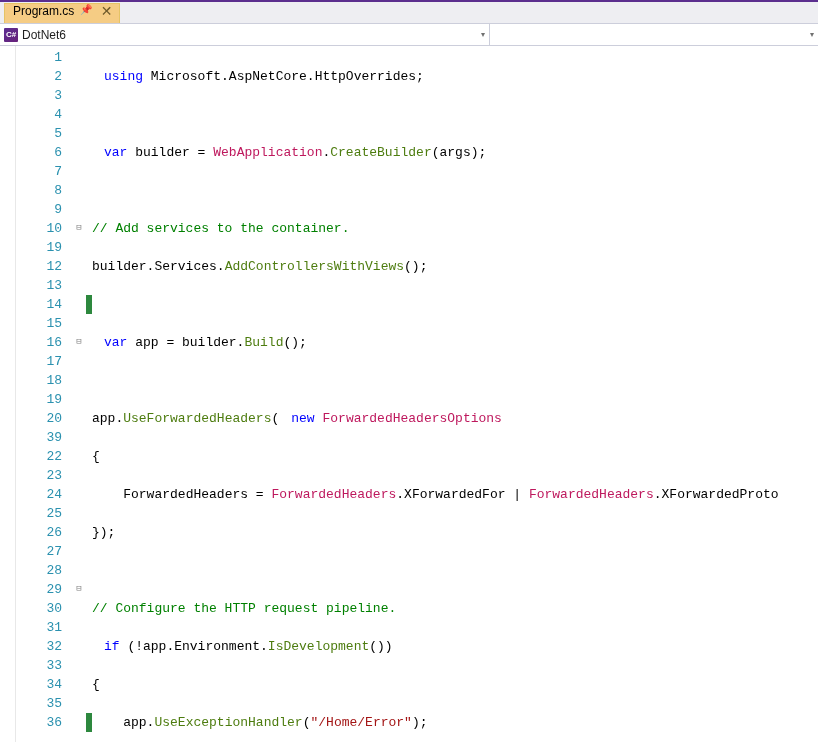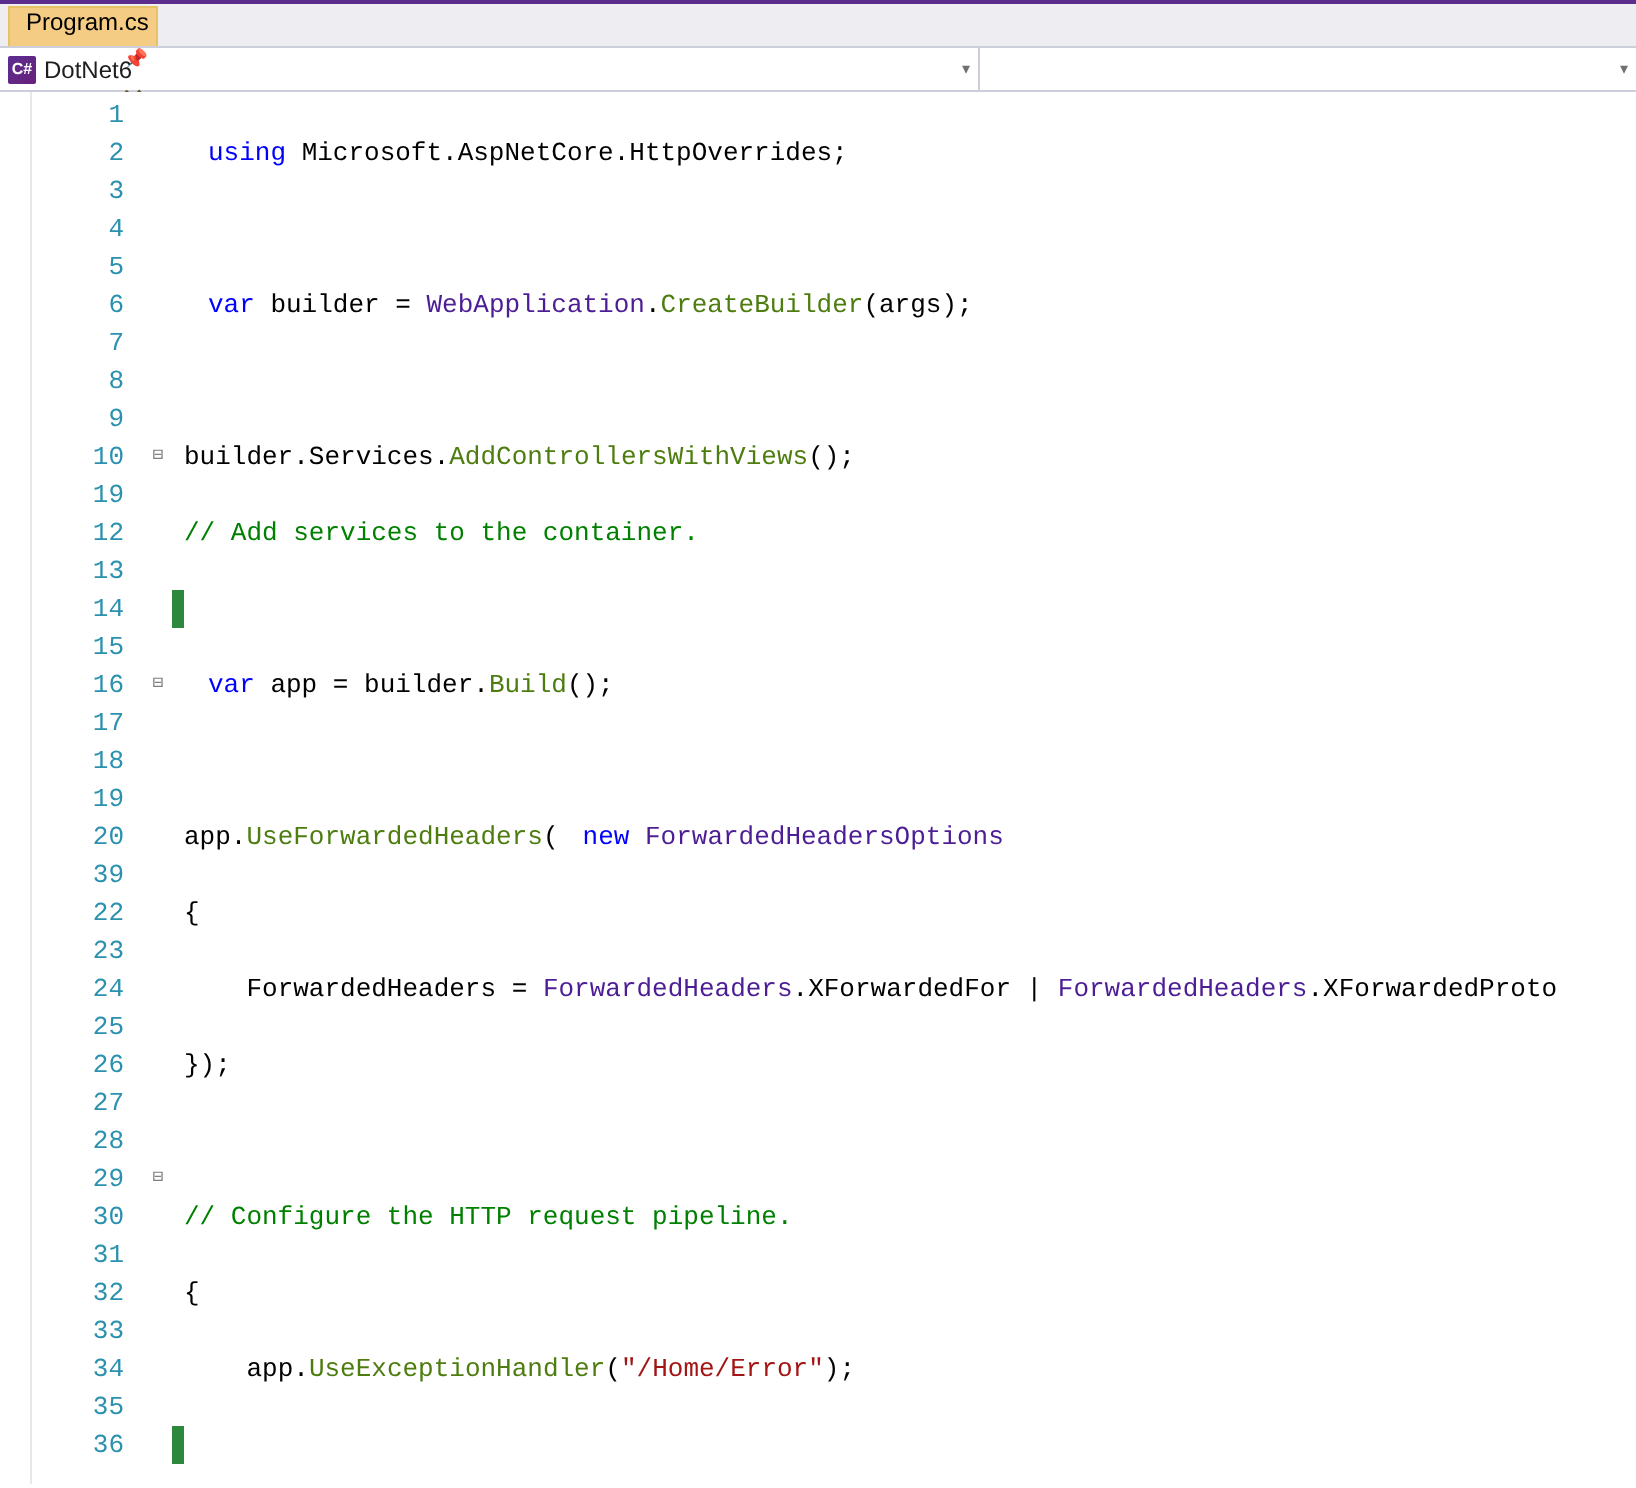--- a/index.html
+++ b/index.html
@@ -19,27 +19,26 @@
       align-items: flex-end;
       border-bottom: 1px solid #cccedb;
       padding-left: 4px;
     }
     .tab {
       background: #f5cc84;
       border: 1px solid #e5c365;
       border-bottom: none;
       height: 20px;
       display: flex;
-      align-items: flex-end;
+      align-items: flex-start;
       padding: 0 4px 0 8px;
       font-family: 'Segoe UI', sans-serif;
       font-size: 12px;
       color: #000;
       gap: 6px;
-      flex-direction: column;
     }
     .tab-close {
       font-size: 14px;
       color: #6e5a2a;
       padding: 0 2px;
       line-height: 1;
     }
     .pin-icon {
       font-size: 10px;
       color: #6e5a2a;
@@ -124,21 +123,21 @@
     .mod-strip .green { background: #2d883e; }
     .code {
       flex: 1;
       padding-top: 2px;
       line-height: 19px;
       white-space: pre;
       overflow: hidden;
       color: #000000;
     }
     .kw { color: #0000ff; margin-left: 12px; }
-    .type { color: #4c1d95; }
+    .type { color: #be185d; }
     .method { color: #4d7c0f; }
     .str { color: #a31515; }
     .comment { color: #008000; }
   </style>
 </head>
 <body>
 
 <div class="tab-bar">
   <div class="tab">
     <span>Program.cs</span>
@@ -273,31 +272,32 @@
       <span class="g"></span>
       <span class="g"></span>
       <span class="g"></span>
       <span class="g green"></span>
   </div>
   <div class="code">
 <div><span class="kw">using</span><span> Microsoft.AspNetCore.HttpOverrides;</span></div>
 <div>&nbsp;</div>
 <div><span class="kw">var</span><span> builder = </span><span class="type">WebApplication</span><span>.</span><span class="method">CreateBuilder</span><span>(args);</span></div>
 <div>&nbsp;</div>
+<div><span class="comment">// Add services to the container.</span></div>
 <div><span>builder.Services.</span><span class="method">AddControllersWithViews</span><span>();</span></div>
-<div><span class="comment">// Add services to the container.</span></div>
 <div>&nbsp;</div>
 <div><span class="kw">var</span><span> app = builder.</span><span class="method">Build</span><span>();</span></div>
 <div>&nbsp;</div>
 <div><span>app.</span><span class="method">UseForwardedHeaders</span><span>(</span><span class="kw">new</span><span> </span><span class="type">ForwardedHeadersOptions</span></div>
 <div><span>{</span></div>
 <div>    <span>ForwardedHeaders = </span><span class="type">ForwardedHeaders</span><span>.XForwardedFor | </span><span class="type">ForwardedHeaders</span><span>.XForwardedProto</span></div>
 <div><span>});</span></div>
 <div>&nbsp;</div>
 <div><span class="comment">// Configure the HTTP request pipeline.</span></div>
+<div><span class="kw">if</span><span> (!app.Environment.</span><span class="method">IsDevelopment</span><span>())</span></div>
 <div><span>{</span></div>
 <div>    <span>app.</span><span class="method">UseExceptionHandler</span><span>(</span><span class="str">"/Home/Error"</span><span>);</span></div>
 
 
 
 
 
 
 
 

